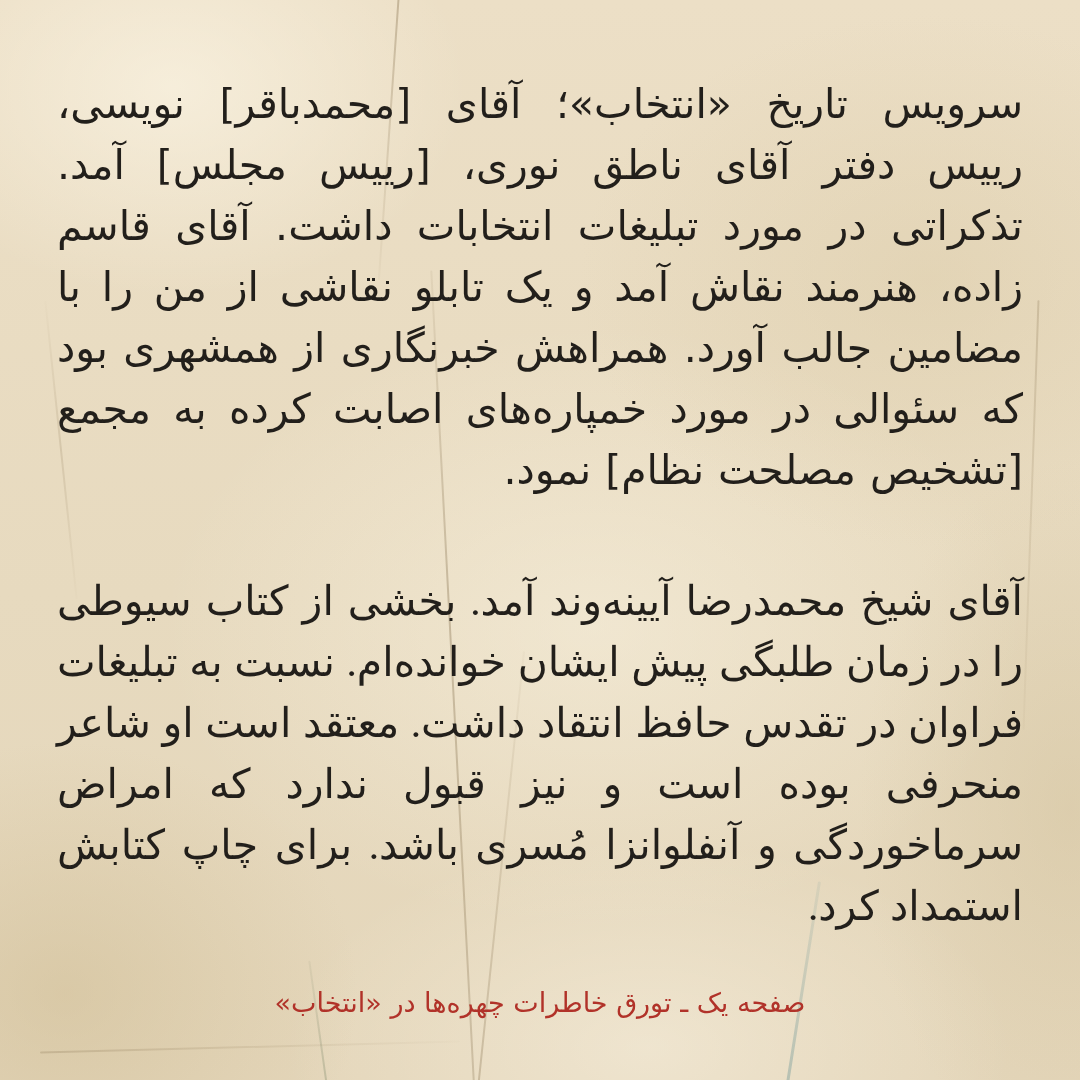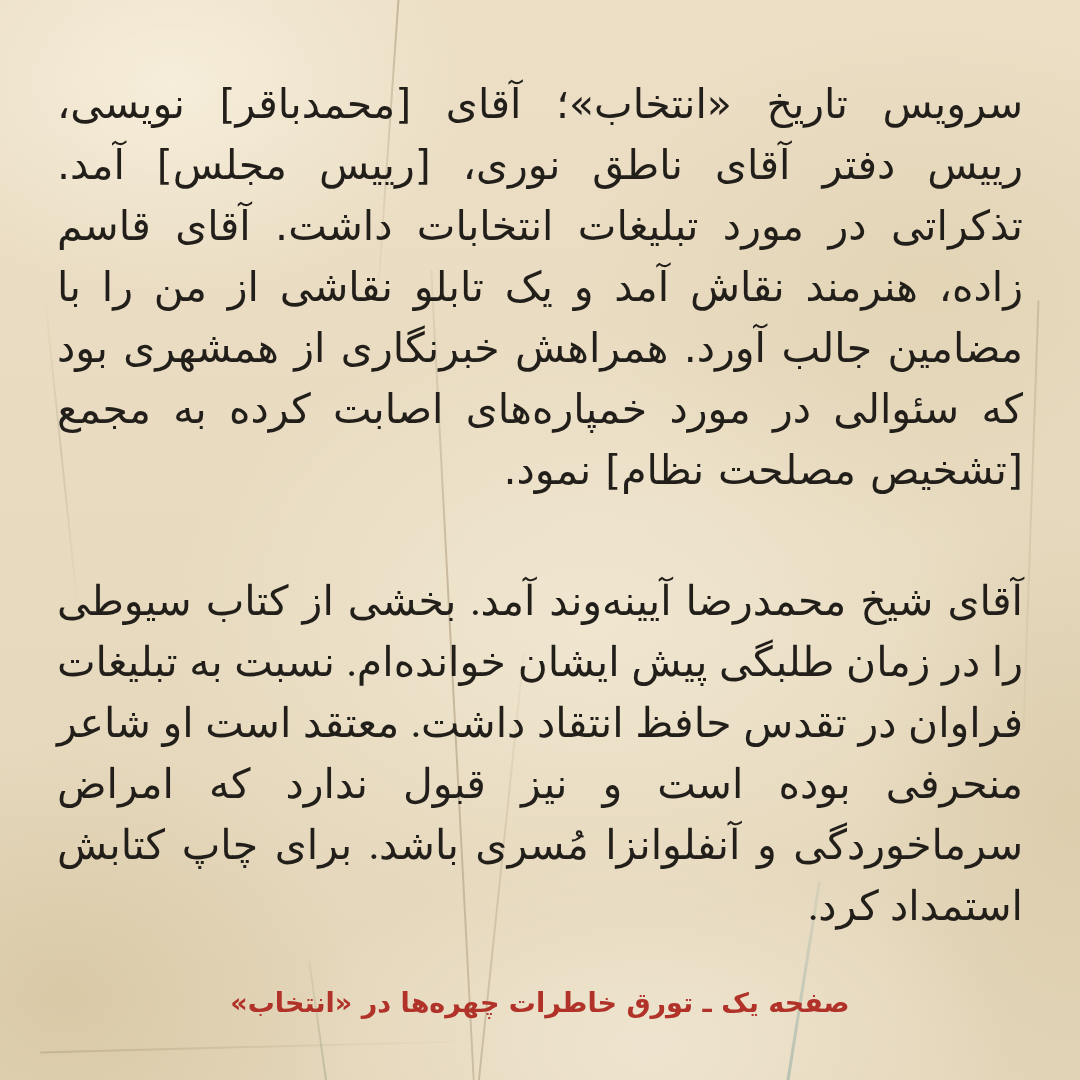--- a/index.html
+++ b/index.html
@@ -65,21 +65,21 @@
     line-height: 61px;
     color: #221f1b;
     text-align: justify;
     word-spacing: 1px;
   }
   p.para + p.para { margin-top: 70px; font-family: Liberation Serif, serif; }
   .footer {
     margin-top: auto;
     font-family: "DejaVu Sans", sans-serif;
     font-size: 27px;
-    font-weight: bold;
+    font-weight: normal;
     color: #b13229;
     text-align: center;
   }
 </style>
 </head>
 <body>
 
 <div class="page">
 
   <div class="texture"></div>

